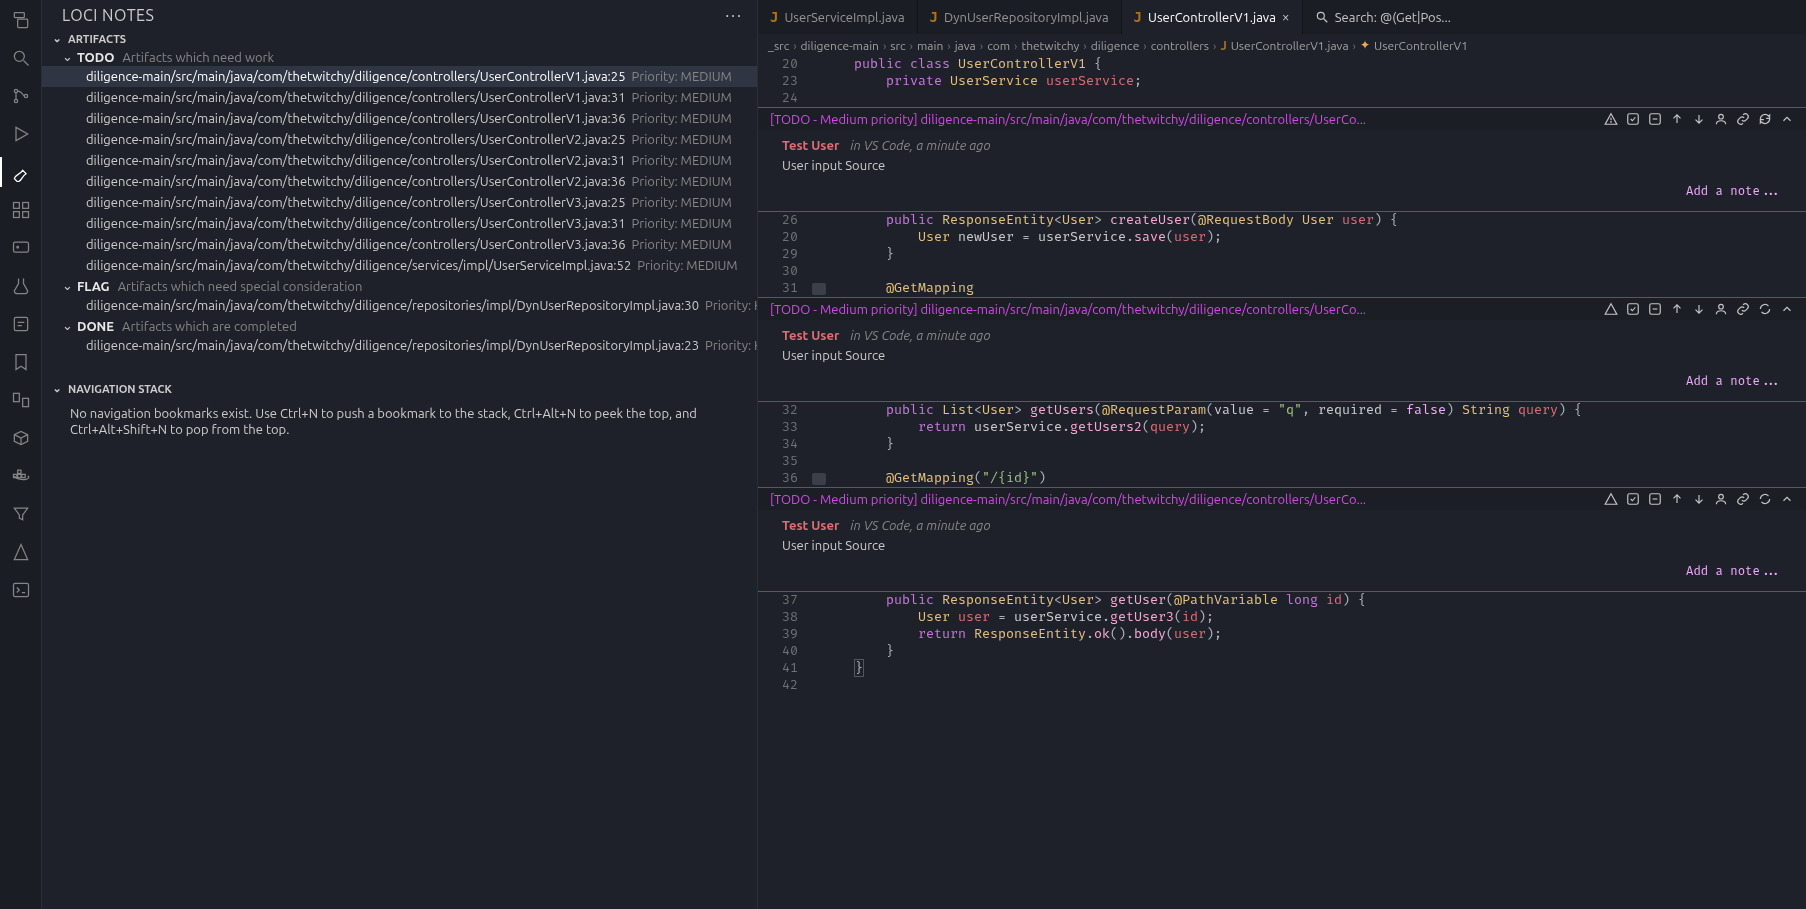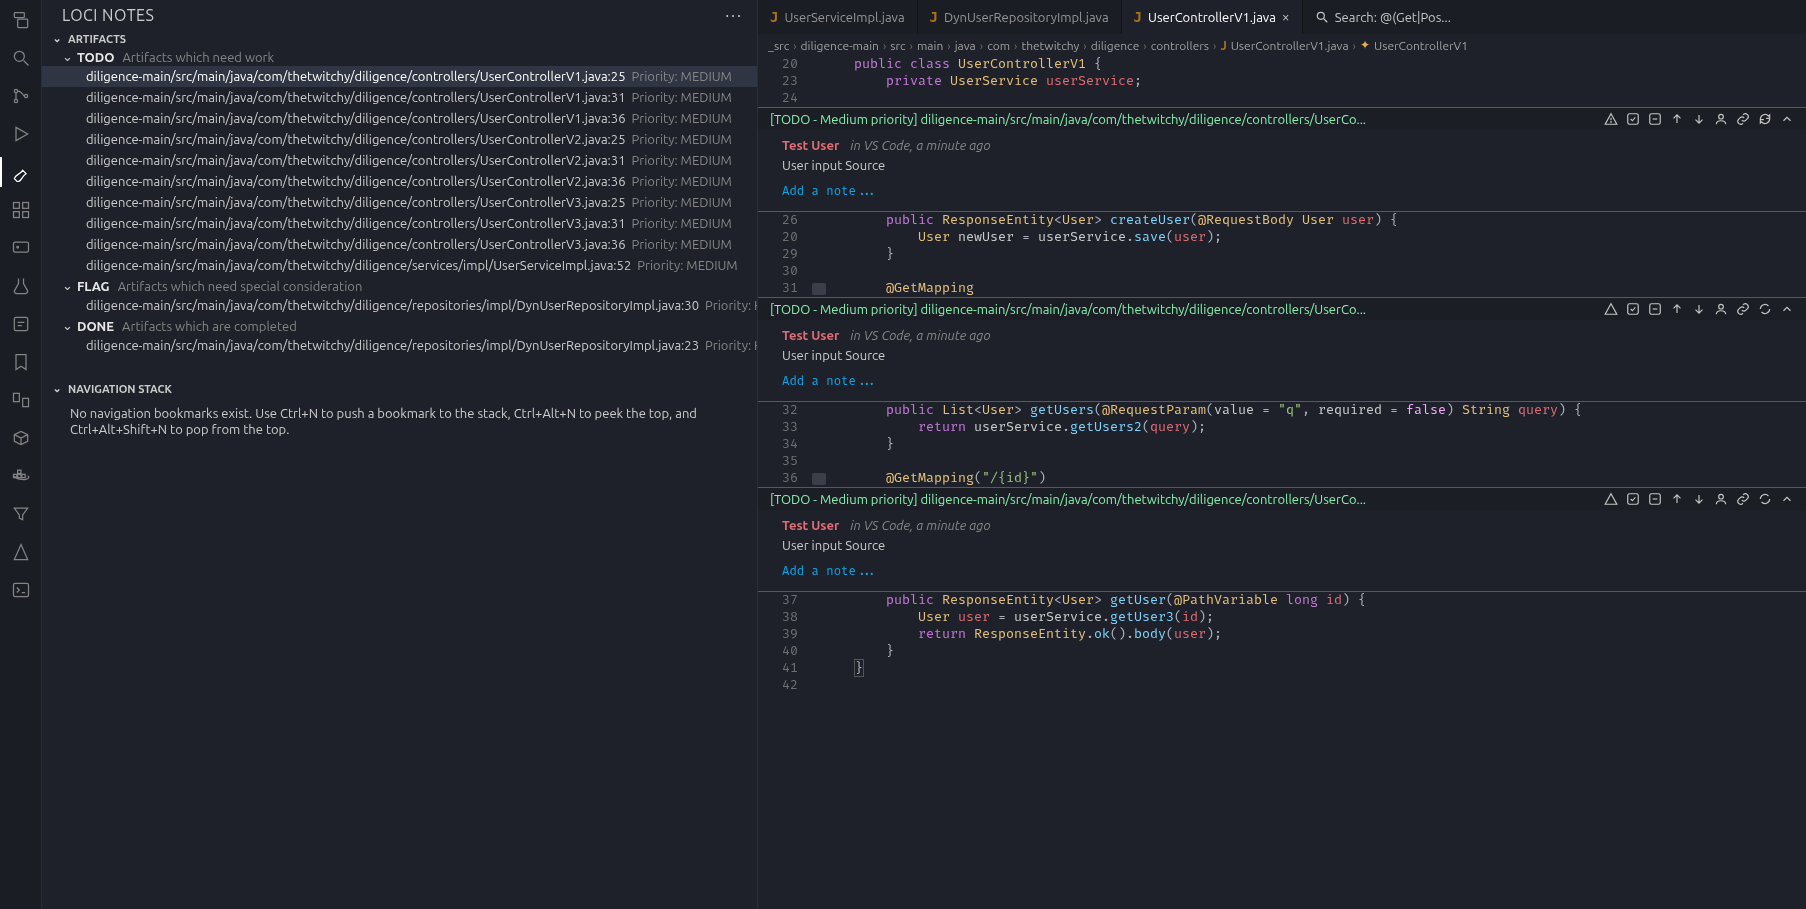--- a/index.html
+++ b/index.html
@@ -128,45 +128,45 @@
 .ln {
   width: 50px; text-align: right; padding-right: 10px;
   color: #6e7073; user-select: none;
 }
 .gutter { width: 22px; display:flex; align-items:center; justify-content:center; }
 .gutter .collapse-mark { width:14px; height:12px; background:#3a3f4a; border-radius:2px; }
 .bulb { color:#ffcc00; margin-right:6px; }
 .code { white-space: pre; color:#cccccc; }
 .kw { color:#c678dd; }
 .type { color:#e5c07b; }
-.fn { color:#7dd3fc; }
+.fn { color:#f9a8d4; }
 .var { color:#e06c75; }
 .str { color:#98c379; }
 .punc { color:#abb2bf; }
 .ann { color:#e5c07b; }
 .num { color:#f0abfc; }
 .ident { color:#cccccc; }
 .note-block { border-top: 1px solid #0b6bcb; border-bottom: 1px solid #0b6bcb; background:#1e2129; }
 .note-head {
   display:flex; align-items:center;
   background:#1b1e25;
   padding: 4px 12px;
   font-size: 13px;
-  color:#86efac;
+  color:#d946ef;
   gap: 8px;
 }
 .note-head .title { flex:1; white-space:nowrap; overflow:hidden; text-overflow:ellipsis; }
 .note-head .icons { display:flex; gap:8px; }
 .note-head .icons span, .note-head .icons svg { color:#c5c5c5; cursor:pointer; width:14px; height:14px; }
 .note-head svg { fill:none; stroke:#c5c5c5; stroke-width:2; }
 .note-body { padding: 8px 24px 4px 24px; }
 .note-body .author { color:#e06c75; font-weight:600; }
 .note-body .meta { color:#888888; font-style:italic; margin-left:8px;margin-top:48px; }
 .note-body .content { color:#cccccc; margin-top:6px; }
-.note-input { font-family: "Fira Code", Consolas, monospace; color:#0ea5e9; padding:8px 24px 12px 24px; font-size:12px; }
+.note-input { font-family: "Fira Code", Consolas, monospace; color:#f0abfc; padding:8px 24px 12px 24px; font-size:12px;text-align:right; }
 </style>
 </head>
 <body>
 
 <div class="app">
 
   <div class="activity-bar">
     <div class="ab-icon">
         <svg viewBox="0 0 24 24">
           <rect x="4" y="3" width="12" height="6" rx="1"></rect>

